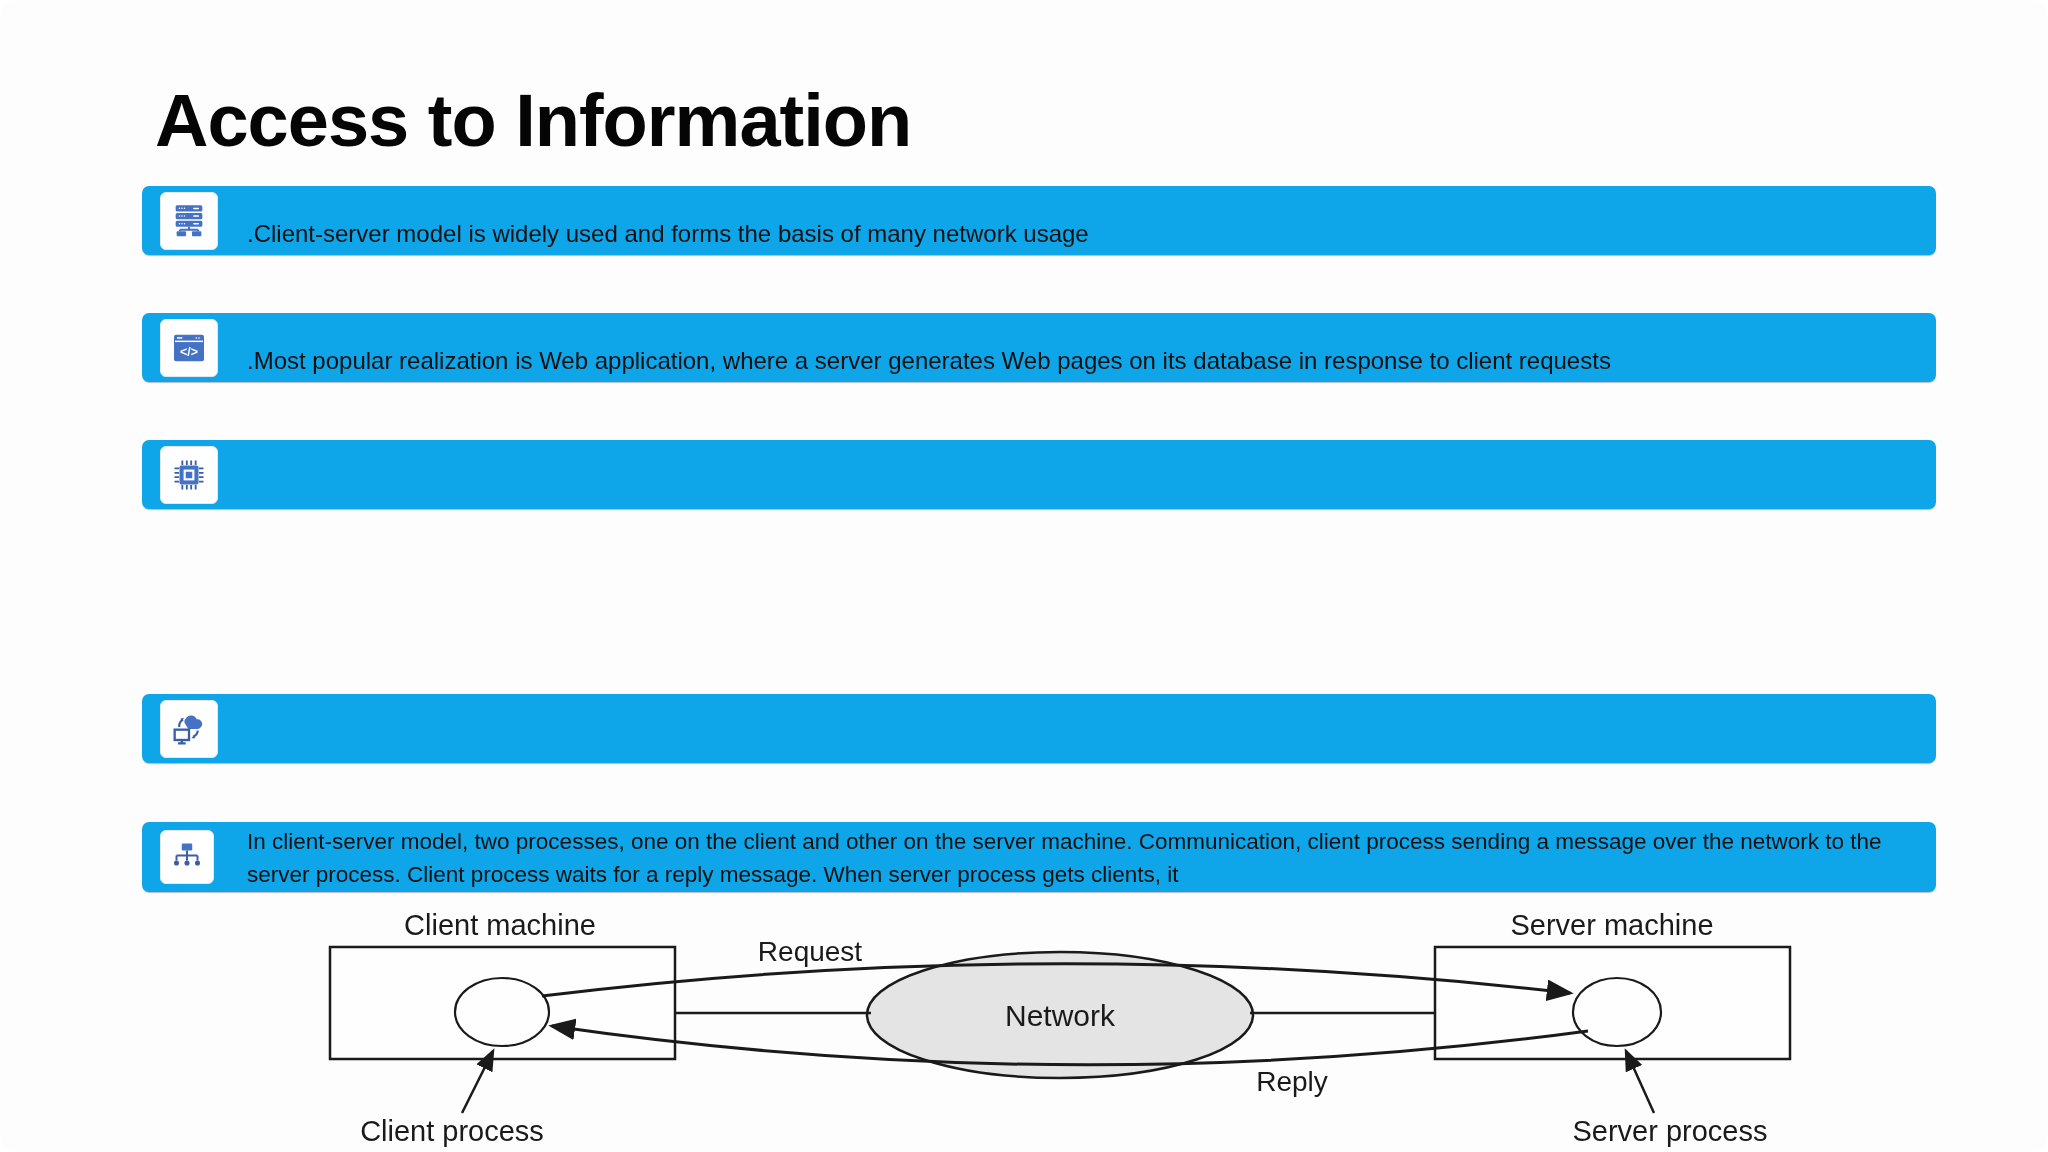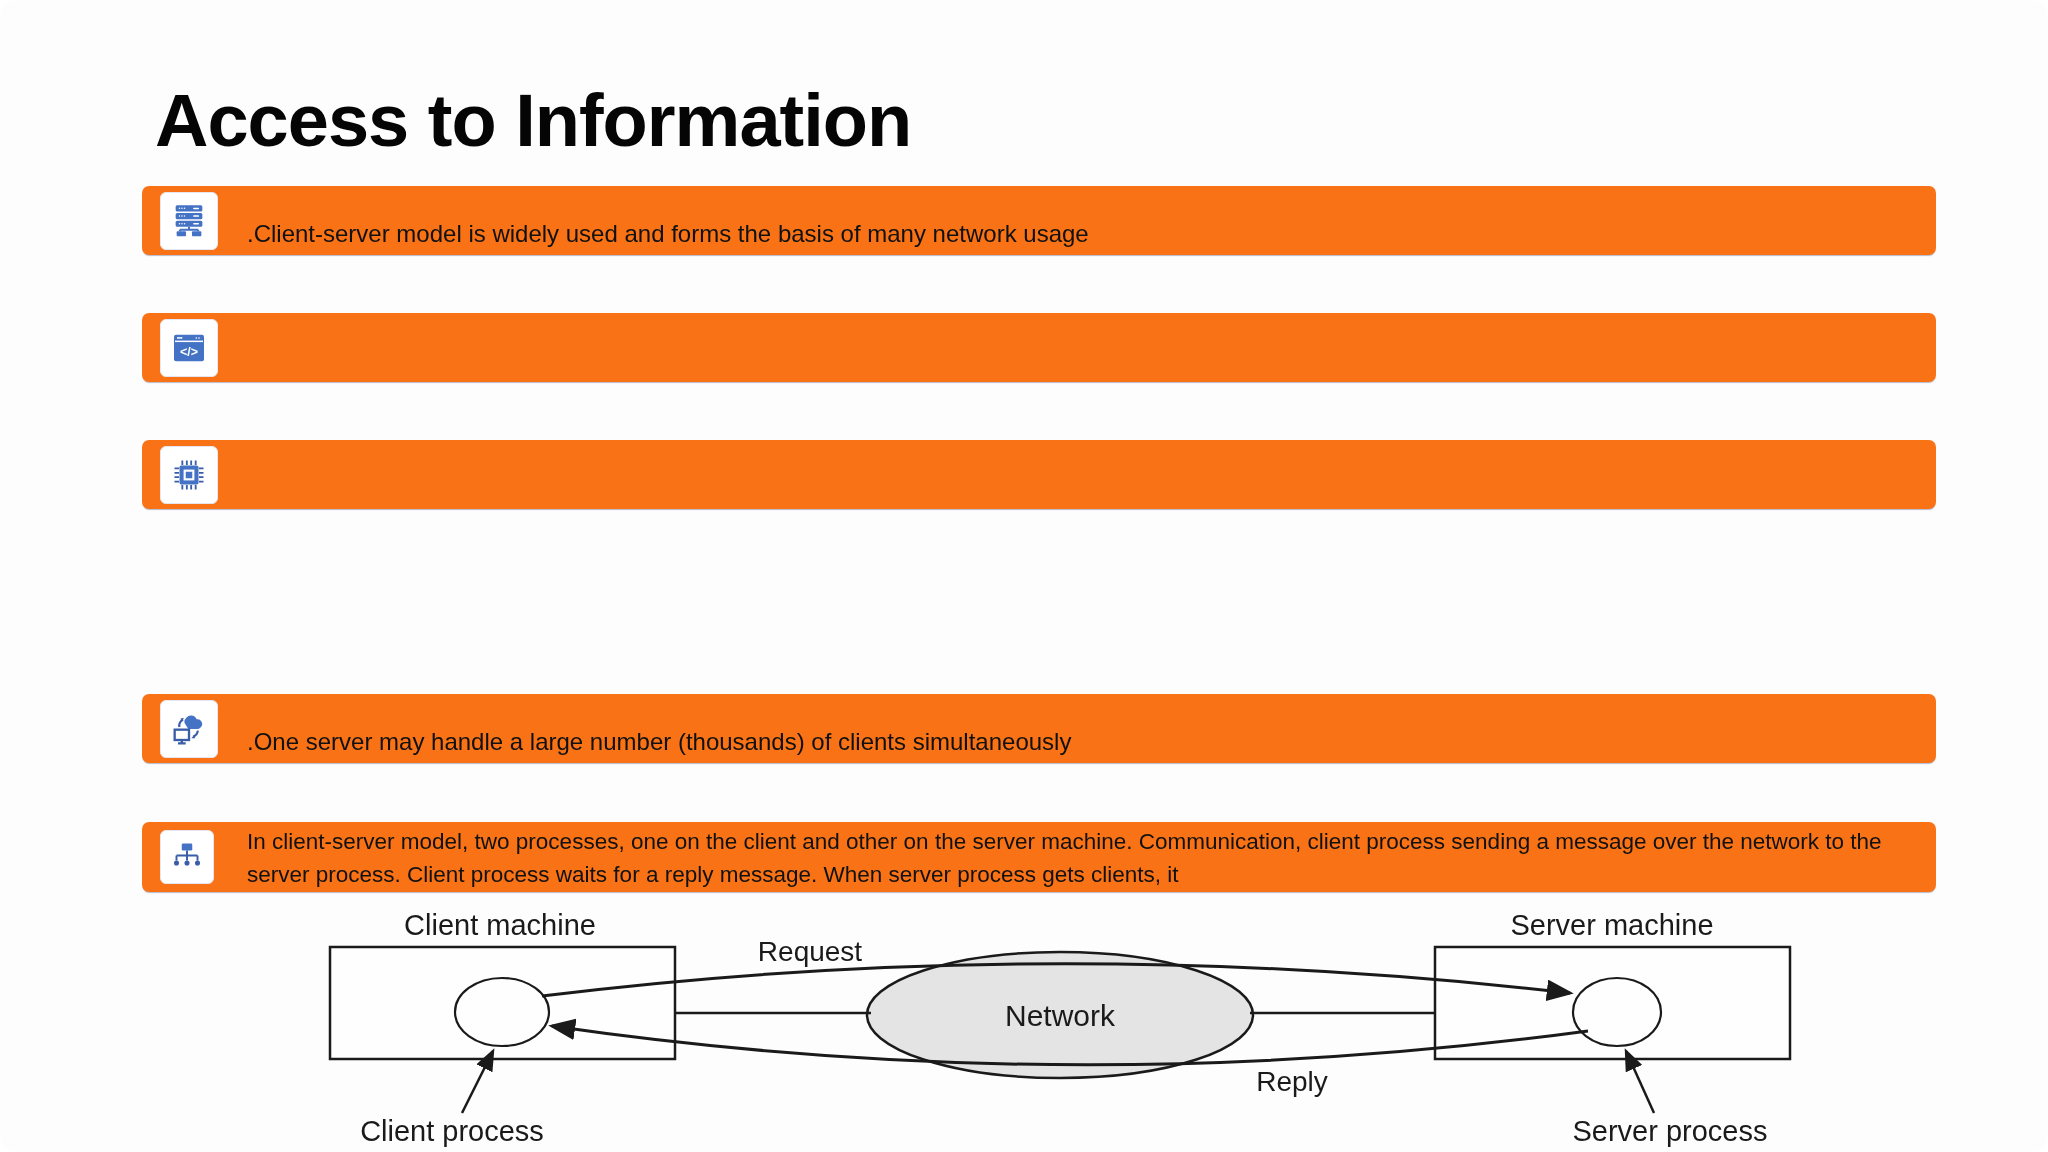--- a/index.html
+++ b/index.html
@@ -6,21 +6,21 @@
   .slide{
     position:relative;width:2048px;height:1152px;background:#fdfdfe;
     font-family:"Liberation Sans",sans-serif;color:#111;overflow:hidden;border-radius:16px;
   }
   .title{
     position:absolute;left:155px;top:78px;font-size:74px;font-weight:700;
     letter-spacing:-1px;color:#050505;
   }
   .row{
     position:absolute;left:142px;width:1794px;height:69px;
-    background:#f97316;border-radius:7px;
+    background:#0ea5e9;border-radius:7px;
     box-shadow:0 2px 1px -1px rgba(125,131,160,0.55);
   }
   .row .tile{
     position:absolute;left:18px;top:50%;transform:translateY(-50%);
     width:56px;height:56px;background:#fff;border:1px solid #e4e7f2;
     border-radius:6px;display:flex;align-items:center;justify-content:center;
   }
   .row .txt{
     position:absolute;left:105px;right:16px;bottom:6px;
     font-size:24px;line-height:30px;white-space:nowrap;overflow:visible;
@@ -77,20 +77,21 @@
     <div class="tile">
       <svg width="40" height="40" viewBox="0 0 24 24">
         <rect x="3" y="4" width="18" height="16" rx="1.2" fill="#4472c4"></rect>
         <line x1="3.6" y1="8" x2="20.4" y2="8" stroke="#ffffff" stroke-width="0.9"></line>
         <rect x="4.8" y="5.5" width="3.2" height="0.9" fill="#ffffff"></rect>
         <circle cx="16.4" cy="6" r="0.5" fill="#ffffff"></circle>
         <circle cx="18" cy="6" r="0.5" fill="#ffffff"></circle>
         <text x="12" y="16.6" text-anchor="middle" font-size="7.5" font-weight="bold" fill="#ffffff" font-family="'Liberation Sans',sans-serif">&lt;/&gt;</text>
       </svg>
     </div>
+    <div class="txt">.Most popular realization is Web application, where a server generates Web pages on its database in response to client requests</div>
   </div>
 
   <div class="row" style="top:440px">
     <div class="tile">
       <svg width="40" height="40" viewBox="0 0 24 24">
         <g stroke="#3a5da8" stroke-width="1.1">
           <path d="M8 3.3 V6 M10.7 3.3 V6 M13.3 3.3 V6 M16 3.3 V6"></path>
           <path d="M8 18 V20.7 M10.7 18 V20.7 M13.3 18 V20.7 M16 18 V20.7"></path>
           <path d="M3.3 8 H6 M3.3 10.7 H6 M3.3 13.3 H6 M3.3 16 H6"></path>
           <path d="M18 8 H20.7 M18 10.7 H20.7 M18 13.3 H20.7 M18 16 H20.7"></path>
@@ -107,21 +108,20 @@
       <svg width="40" height="40" viewBox="0 0 24 24">
         <path d="M10 9.5 a3.2 3.2 0 0 1 0.4 -4.3 a3.6 3.6 0 0 1 6.2 1 a2.8 2.8 0 0 1 2.6 4.6 a2.6 2.6 0 0 1 -2.4 1.2 h-5.2 z" fill="#4472c4"></path>
         <rect x="3.4" y="12.4" width="8.6" height="6.2" fill="#ffffff" stroke="#3a5da8" stroke-width="1.4"></rect>
         <path d="M7.7 18.6 V20.4 M5.4 20.6 H10" stroke="#3a5da8" stroke-width="1.4" fill="none"></path>
         <path d="M6.2 10.8 A4.4 4.4 0 0 1 8.4 6.4" stroke="#3a5da8" stroke-width="1.3" fill="none"></path>
         <path d="M8.9 5.3 L8.1 7.2 L6.7 5.9 z" fill="#3a5da8"></path>
         <path d="M17.3 13 A4.4 4.4 0 0 1 14.5 16.6" stroke="#3a5da8" stroke-width="1.3" fill="none"></path>
         <path d="M13.4 17.5 L14.9 15.9 L15.8 17.6 z" fill="#3a5da8"></path>
       </svg>
     </div>
-    <div class="txt">.One server may handle a large number (thousands) of clients simultaneously</div>
   </div>
 
   <div class="row multiline" style="top:822px;height:70px">
     <div class="tile" style="width:52px;height:52px">
       <svg width="36" height="36" viewBox="0 0 24 24">
         <rect x="8.5" y="3" width="7" height="4.6" rx="0.8" fill="#4472c4"></rect>
         <g stroke="#3a5da8" stroke-width="1.3" fill="none">
           <path d="M12 7.6 V11 M5 11 H19 M5 11 V14.3 M12 11 V14.3 M19 11 V14.3"></path>
         </g>
         <circle cx="5" cy="16" r="1.7" fill="#3a5da8"></circle>

